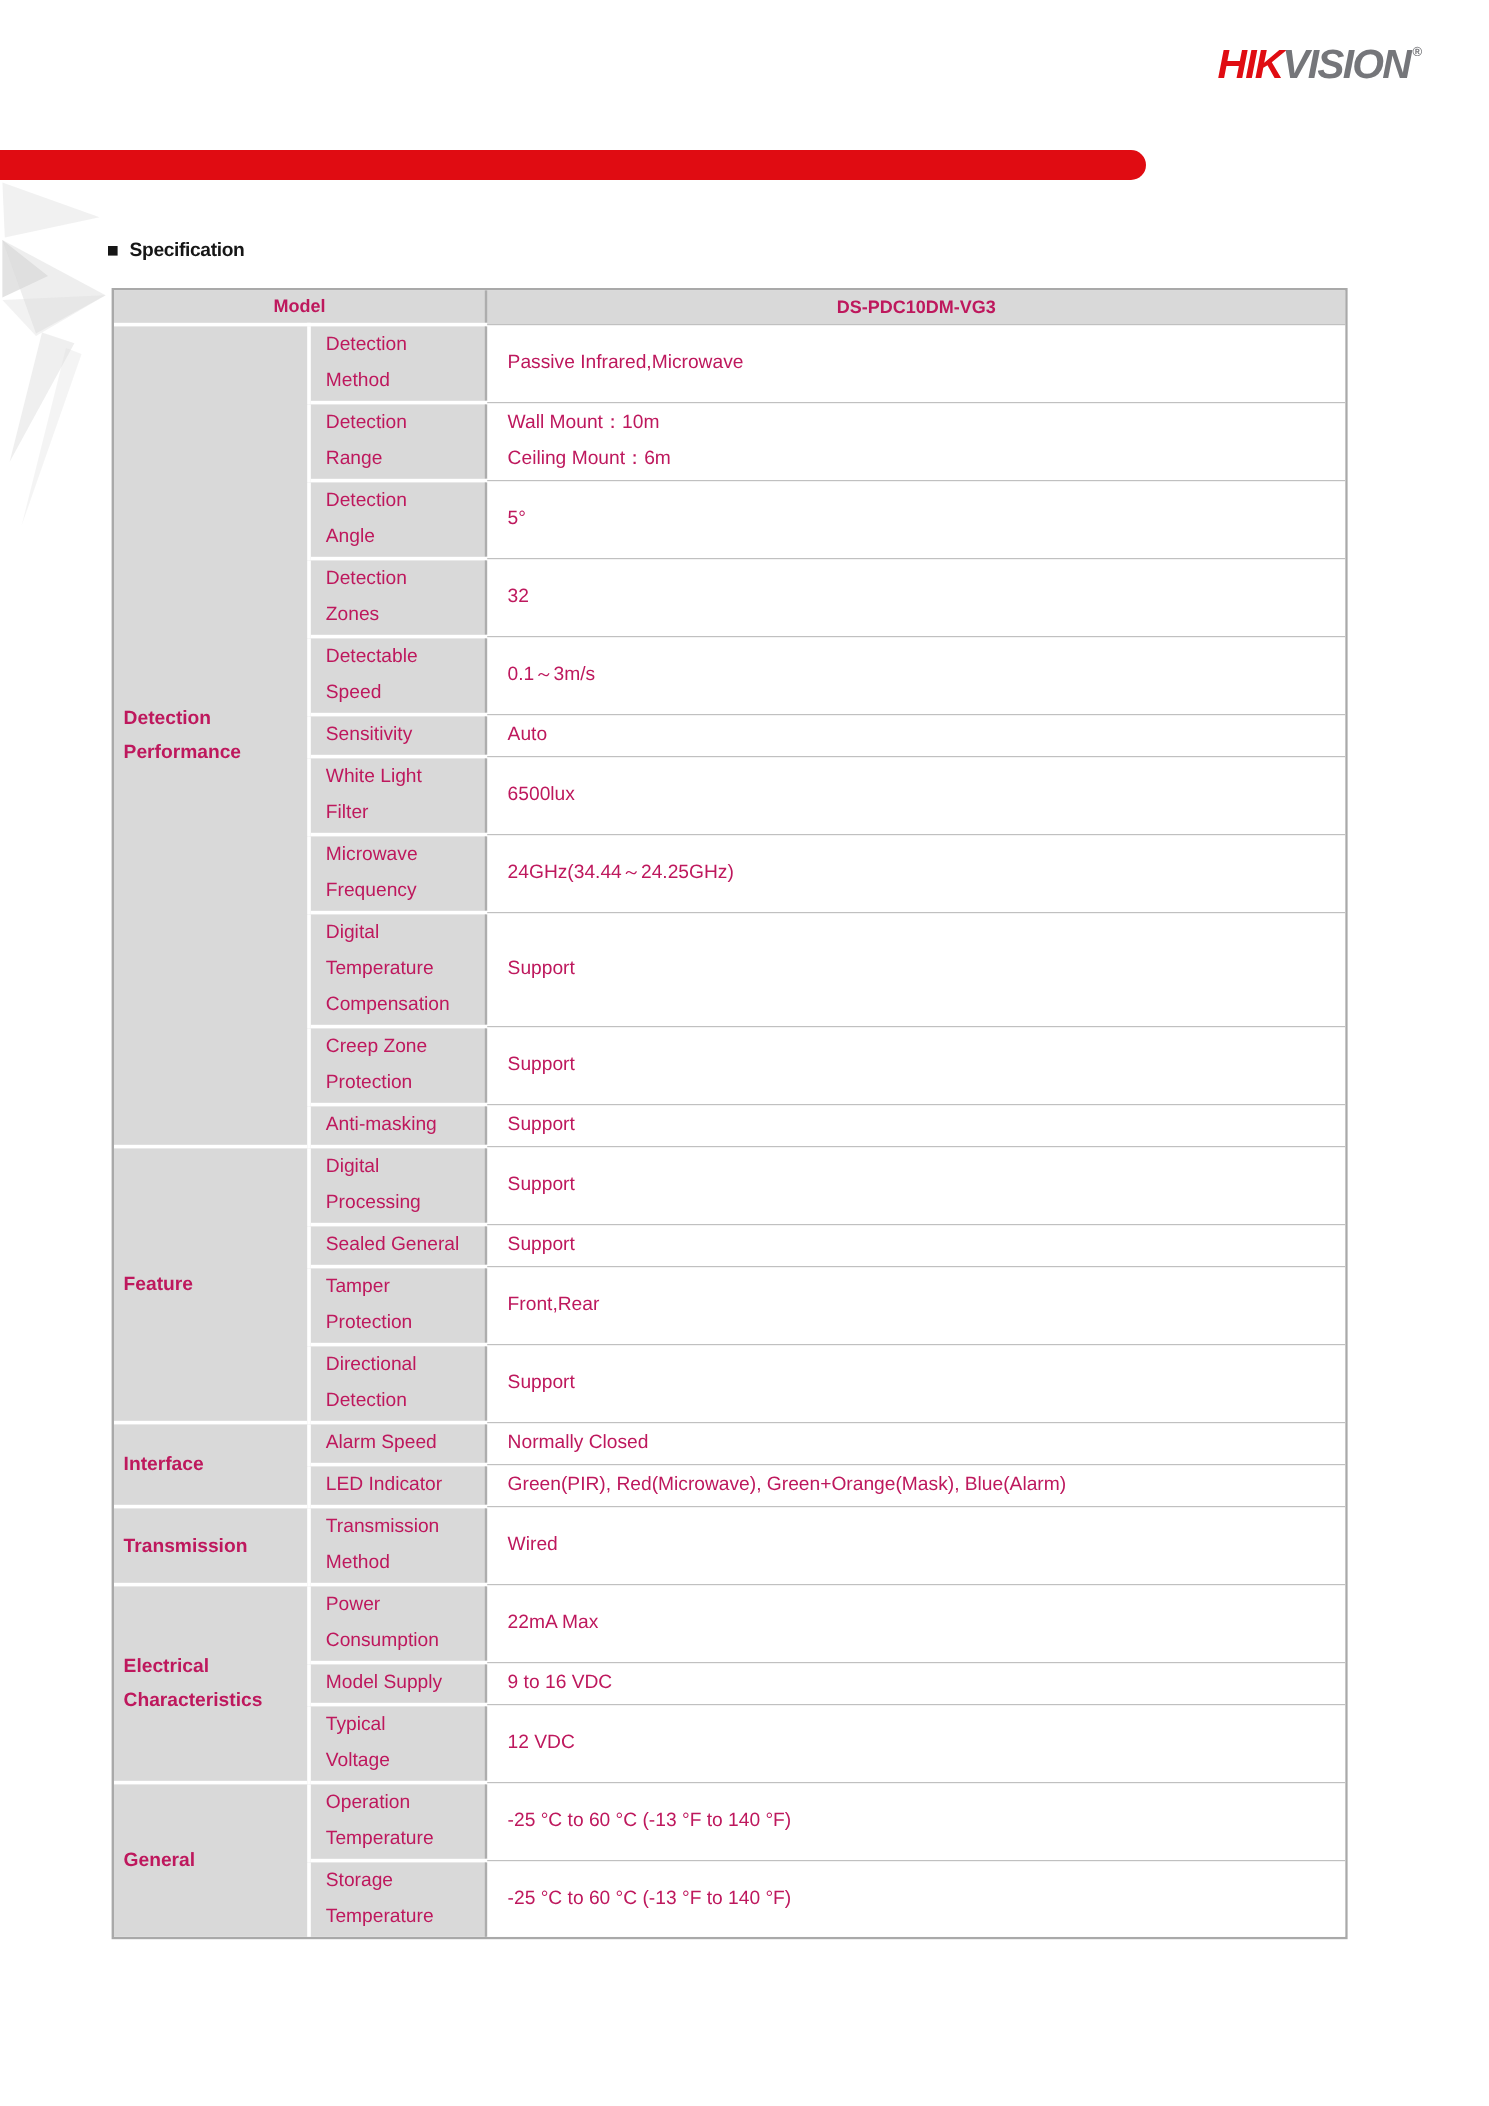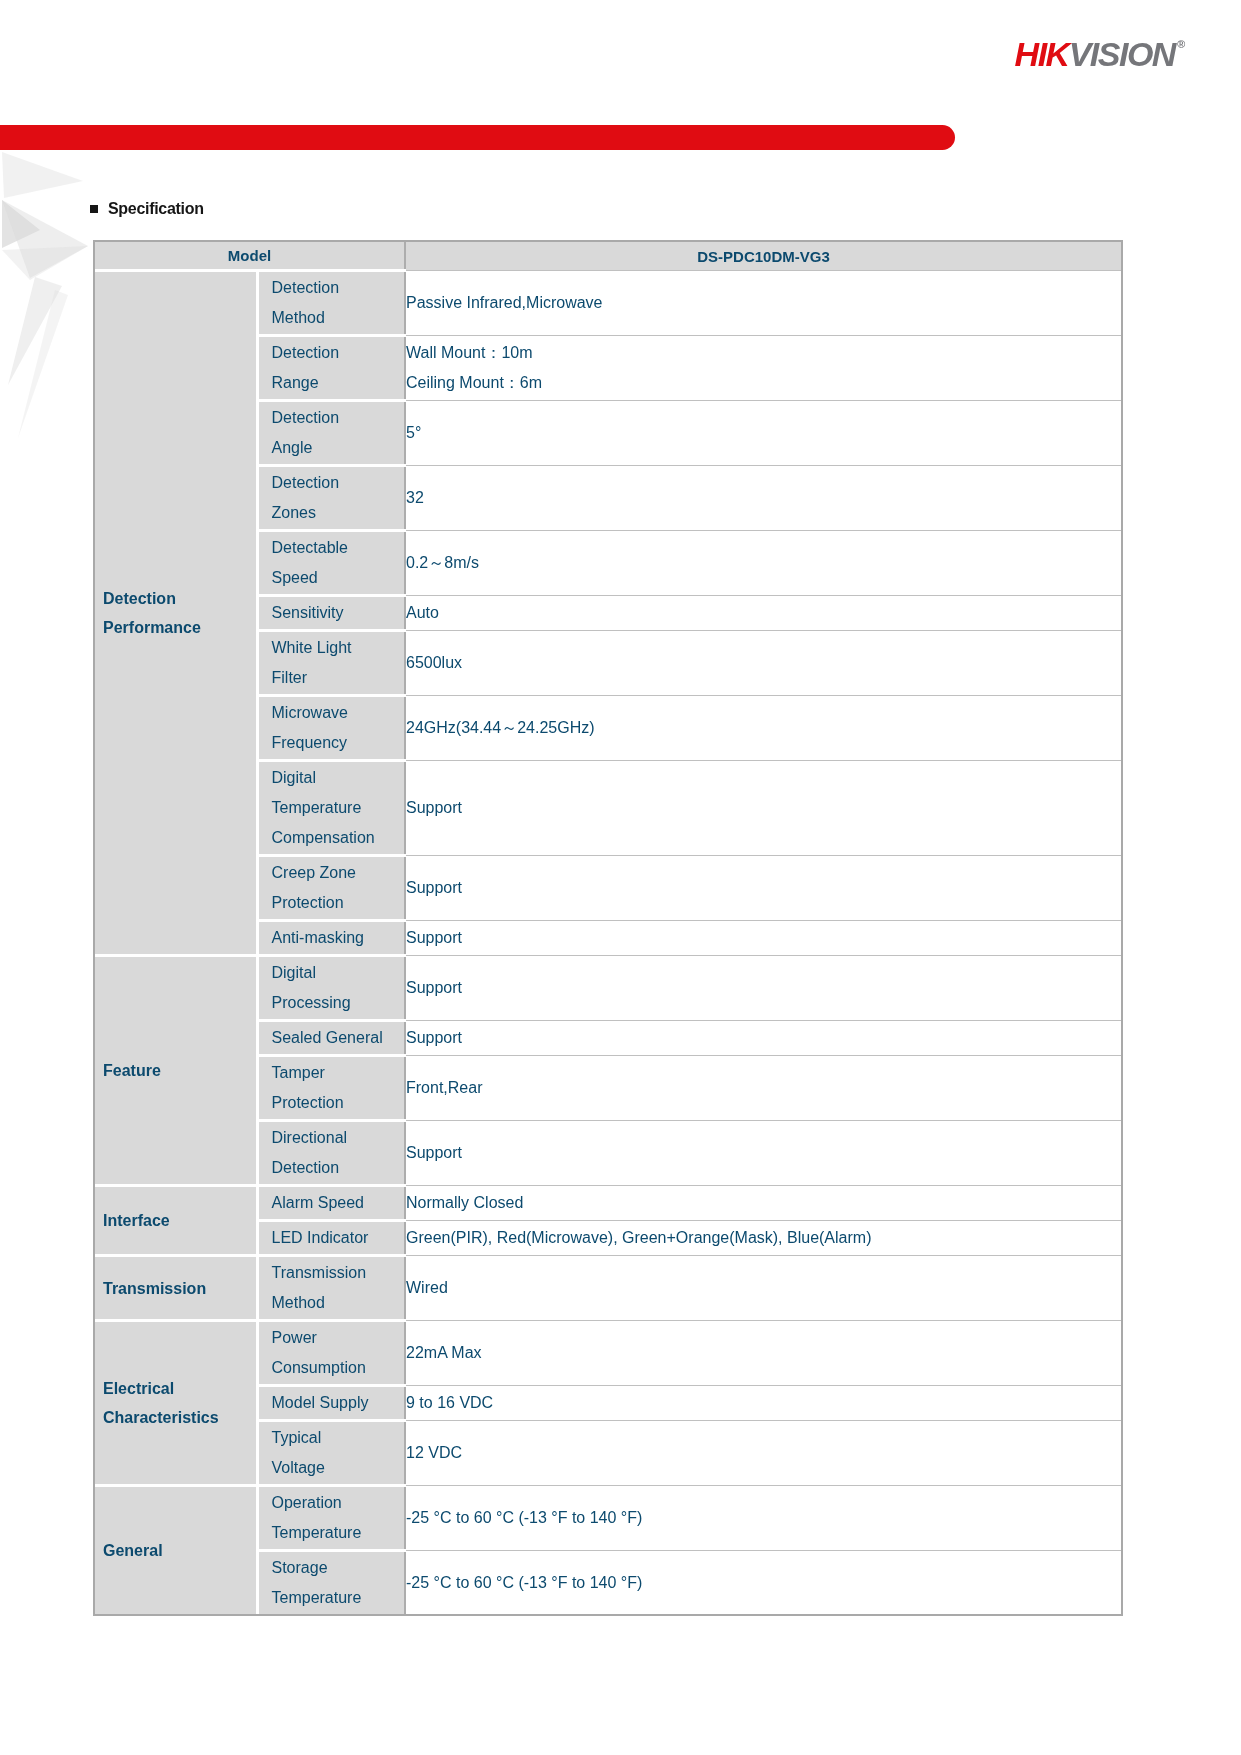--- a/index.html
+++ b/index.html
@@ -27,41 +27,41 @@
     font-size:16px;font-weight:700;color:#161616;letter-spacing:-0.3px;
   }
   .bullet{width:8px;height:8px;background:#161616;display:inline-block;margin-right:10px;}
   
   .table-wrap{
     position:absolute;top:240px;left:93px;width:1026px;
     border:2px solid #a9a9a9;background:#fff;
   }
   table.spec{
     border-collapse:collapse;width:100%;table-layout:fixed;
-    font-size:16px;line-height:30px;color:#0c4a6e;
+    font-size:16px;line-height:30px;color:#be185d;
   }
   col.c1{width:162px;} col.c2{width:148px;} col.c3{width:716px;}
   th{
     background:var(--cell-gray,#d9d9d9);font-weight:700;font-size:15px;
     height:27px;text-align:center;padding:0;line-height:27px;
   }
   th.model-label{border-bottom:3px solid #ffffff;}
   th.model-number{border-left:2px solid #adadad;border-bottom:1px solid #c0c0c0;margin-top:36px;}
   td{padding:1px 0;vertical-align:middle;}
   td.cat{
     background:var(--cell-gray,#d9d9d9);font-weight:700;
     padding-left:8px;border-top:3px solid #ffffff;line-height:29px;
   }
   td.attr{
     background:var(--cell-gray,#d9d9d9);
     padding-left:13px;border-top:3px solid #ffffff;
     border-left:3px solid #ffffff;border-right:2px solid #adadad;
   }
   td.val{
-    background:#ffffff;border-top:1px solid #c0c0c0;
+    background:#ffffff;padding-left:17px;border-top:1px solid #c0c0c0;
   }
 </style>
 </head>
 <body style="--red: #e00c12; --logo-gray: #75767a; --cell-gray: #d9d9d9;">
 
 <div class="logo">
   <span class="hik">HIK</span><span class="vision">VISION</span><sup>®</sup>
 </div>
 
 <div class="red-bar"></div>
@@ -106,21 +106,21 @@
         <tr>
           <td class="attr">Detection<br>Angle</td>
           <td class="val">5°</td>
         </tr>
         <tr>
           <td class="attr">Detection<br>Zones</td>
           <td class="val">32</td>
         </tr>
         <tr>
           <td class="attr">Detectable<br>Speed</td>
-          <td class="val">0.2～8m/s</td>
+          <td class="val">0.1～3m/s</td>
         </tr>
         <tr>
           <td class="attr">Sensitivity</td>
           <td class="val">Auto</td>
         </tr>
         <tr>
           <td class="attr">White Light<br>Filter</td>
           <td class="val">6500lux</td>
         </tr>
         <tr>

